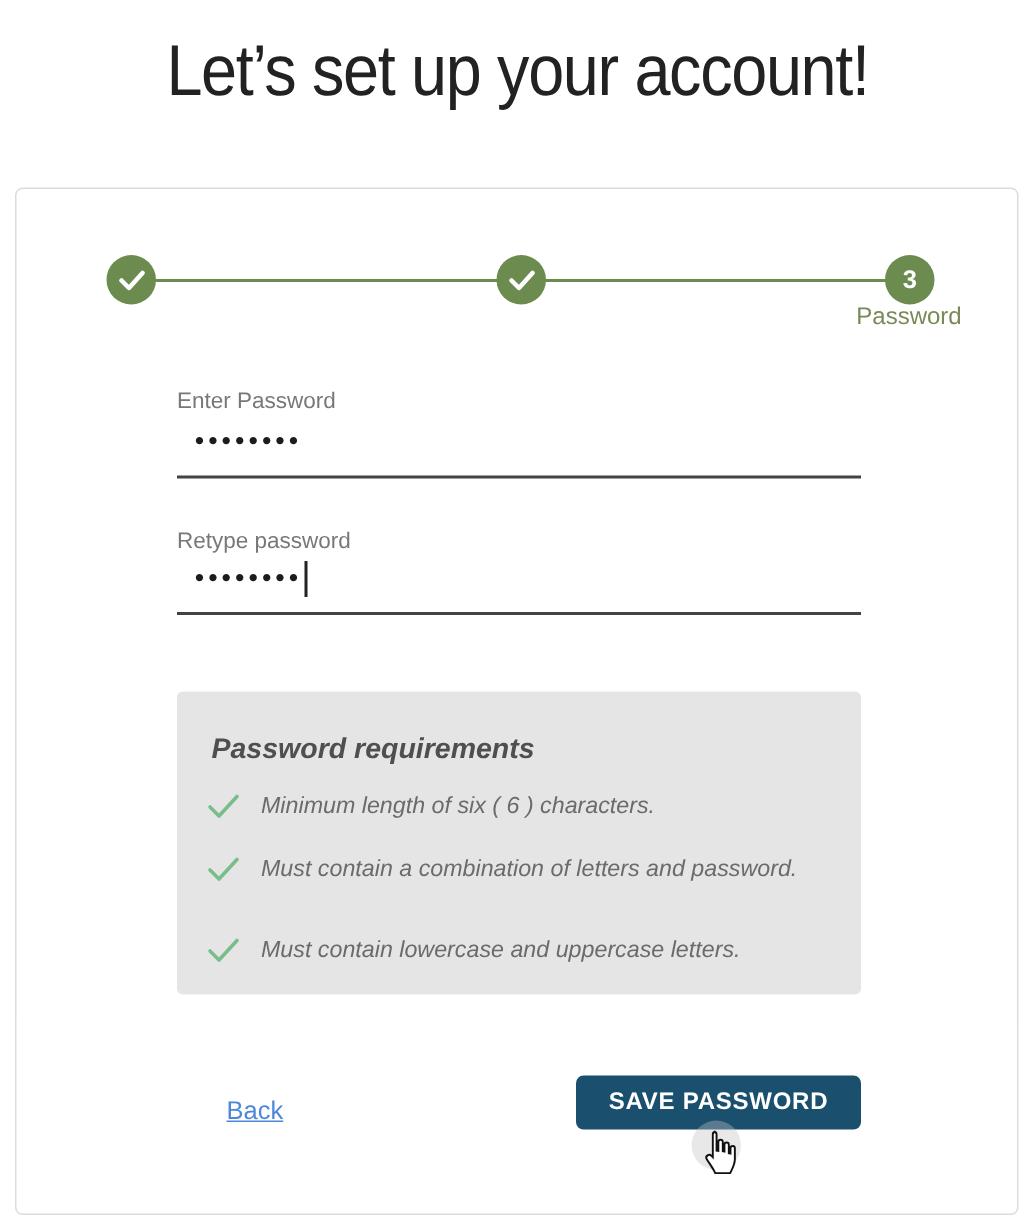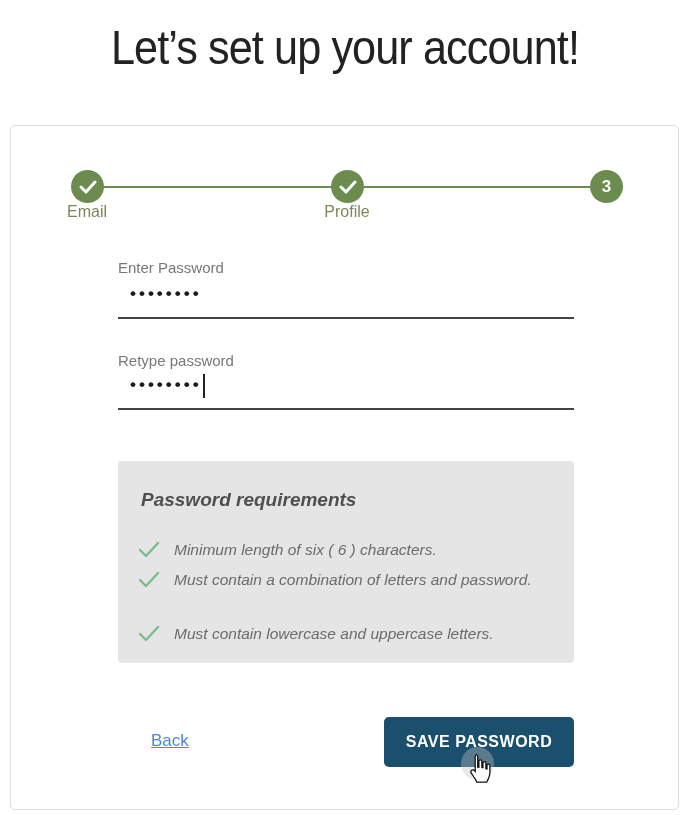--- a/index.html
+++ b/index.html
@@ -45,29 +45,29 @@
   .ln1{ top:191px; } .ln2{ top:282px; }
 
   
   .req-box{
     position:absolute; left:107px; top:335px; width:456px; height:202px;
     background:#e5e5e5; border-radius:4px;font-style:italic;
   }
   .req-heading{ position:absolute; left:23px; top:28px; font-size:19px;
     font-weight:bold; color:#4f4f4f; }
   .req-item{ position:absolute; left:20px; display:flex; align-items:center; }
-  .ri1{ top:68px;margin-top:12px; } .ri2{ top:110px; } .ri3{ top:152px;margin-top:12px; }
+  .ri1{ top:68px; } .ri2{ top:110px; } .ri3{ top:152px;margin-top:12px; }
   .req-check{ width:22px; height:18px; margin-right:14px; flex:0 0 auto; }
   .req-text{ font-size:15.5px; color:#6b6b6b; }
 
   
   .back-link{ position:absolute; left:140px; top:605px; font-size:17px;
     color:#4c87d9; text-decoration:underline; cursor:pointer; }
   .save-btn{
-    position:absolute; left:373px; top:591px; width:190px; height:50px;
+    position:absolute; left:373px; top:591px; width:190px; height:36px;
     background:#1a4f6e; border:none; border-radius:5px; cursor:pointer;
     color:#ffffff; font-size:16px; font-weight:bold; letter-spacing:.5px;
     font-family:"Liberation Sans", sans-serif;
     display:flex; align-items:center; justify-content:center;
   }
 
   
   .click-halo{
     position:absolute; left:461px; top:747px; width:33px; height:33px;
     border-radius:50%; background:rgba(195,195,195,.38); pointer-events:none;
@@ -91,22 +91,21 @@
   </div>
   <div class="step-circle c2">
     <svg class="checkmark" width="18" height="14" viewBox="0 0 18 14">
       <polyline points="2,7 7,12 16,2" fill="none" stroke="#ffffff" stroke-width="3" stroke-linecap="round" stroke-linejoin="round"></polyline>
     </svg>
   </div>
   <div class="step-circle c3">
     <span class="num">3</span>
   </div>
 
-  <div class="step-label l1">Email</div>
-  <div class="step-label l2">Profile</div>
+  <div class="step-label l3">Password</div>
 
   <div class="field-label fl1">Enter Password</div>
   <div class="field-value fv1">••••••••</div>
   <div class="field-line ln1"></div>
 
   <div class="field-label fl2">Retype password</div>
   <div class="field-value fv2"><span>••••••••</span><span class="caret"></span></div>
   <div class="field-line ln2"></div>
 
   <div class="req-box">

